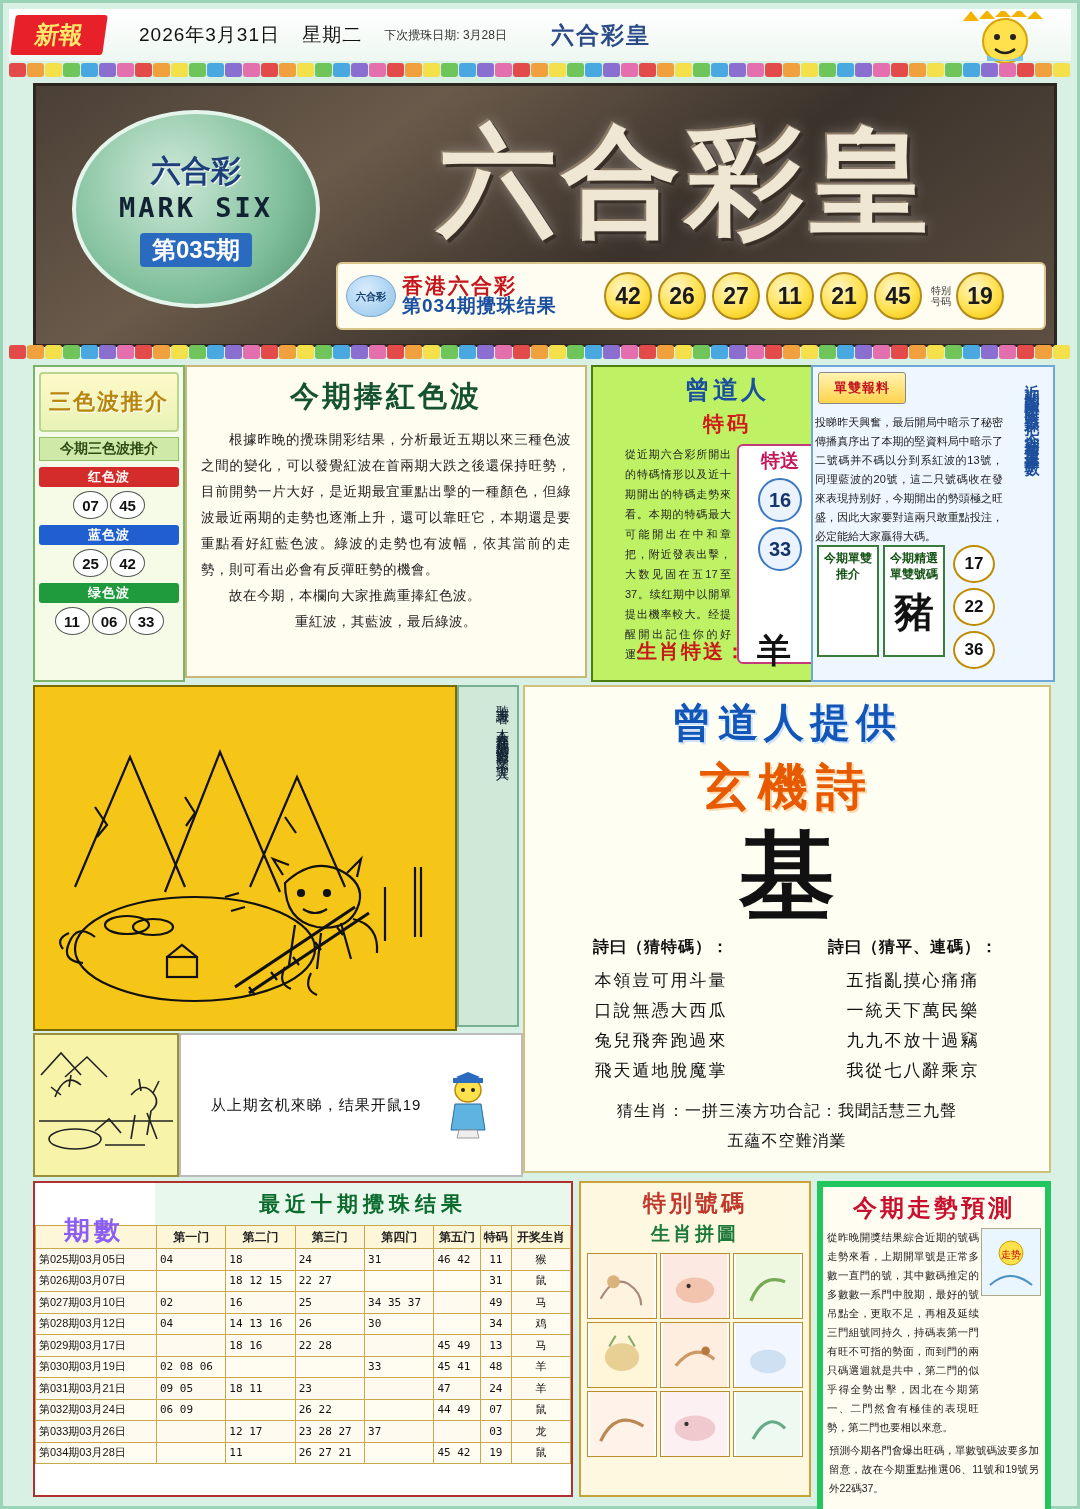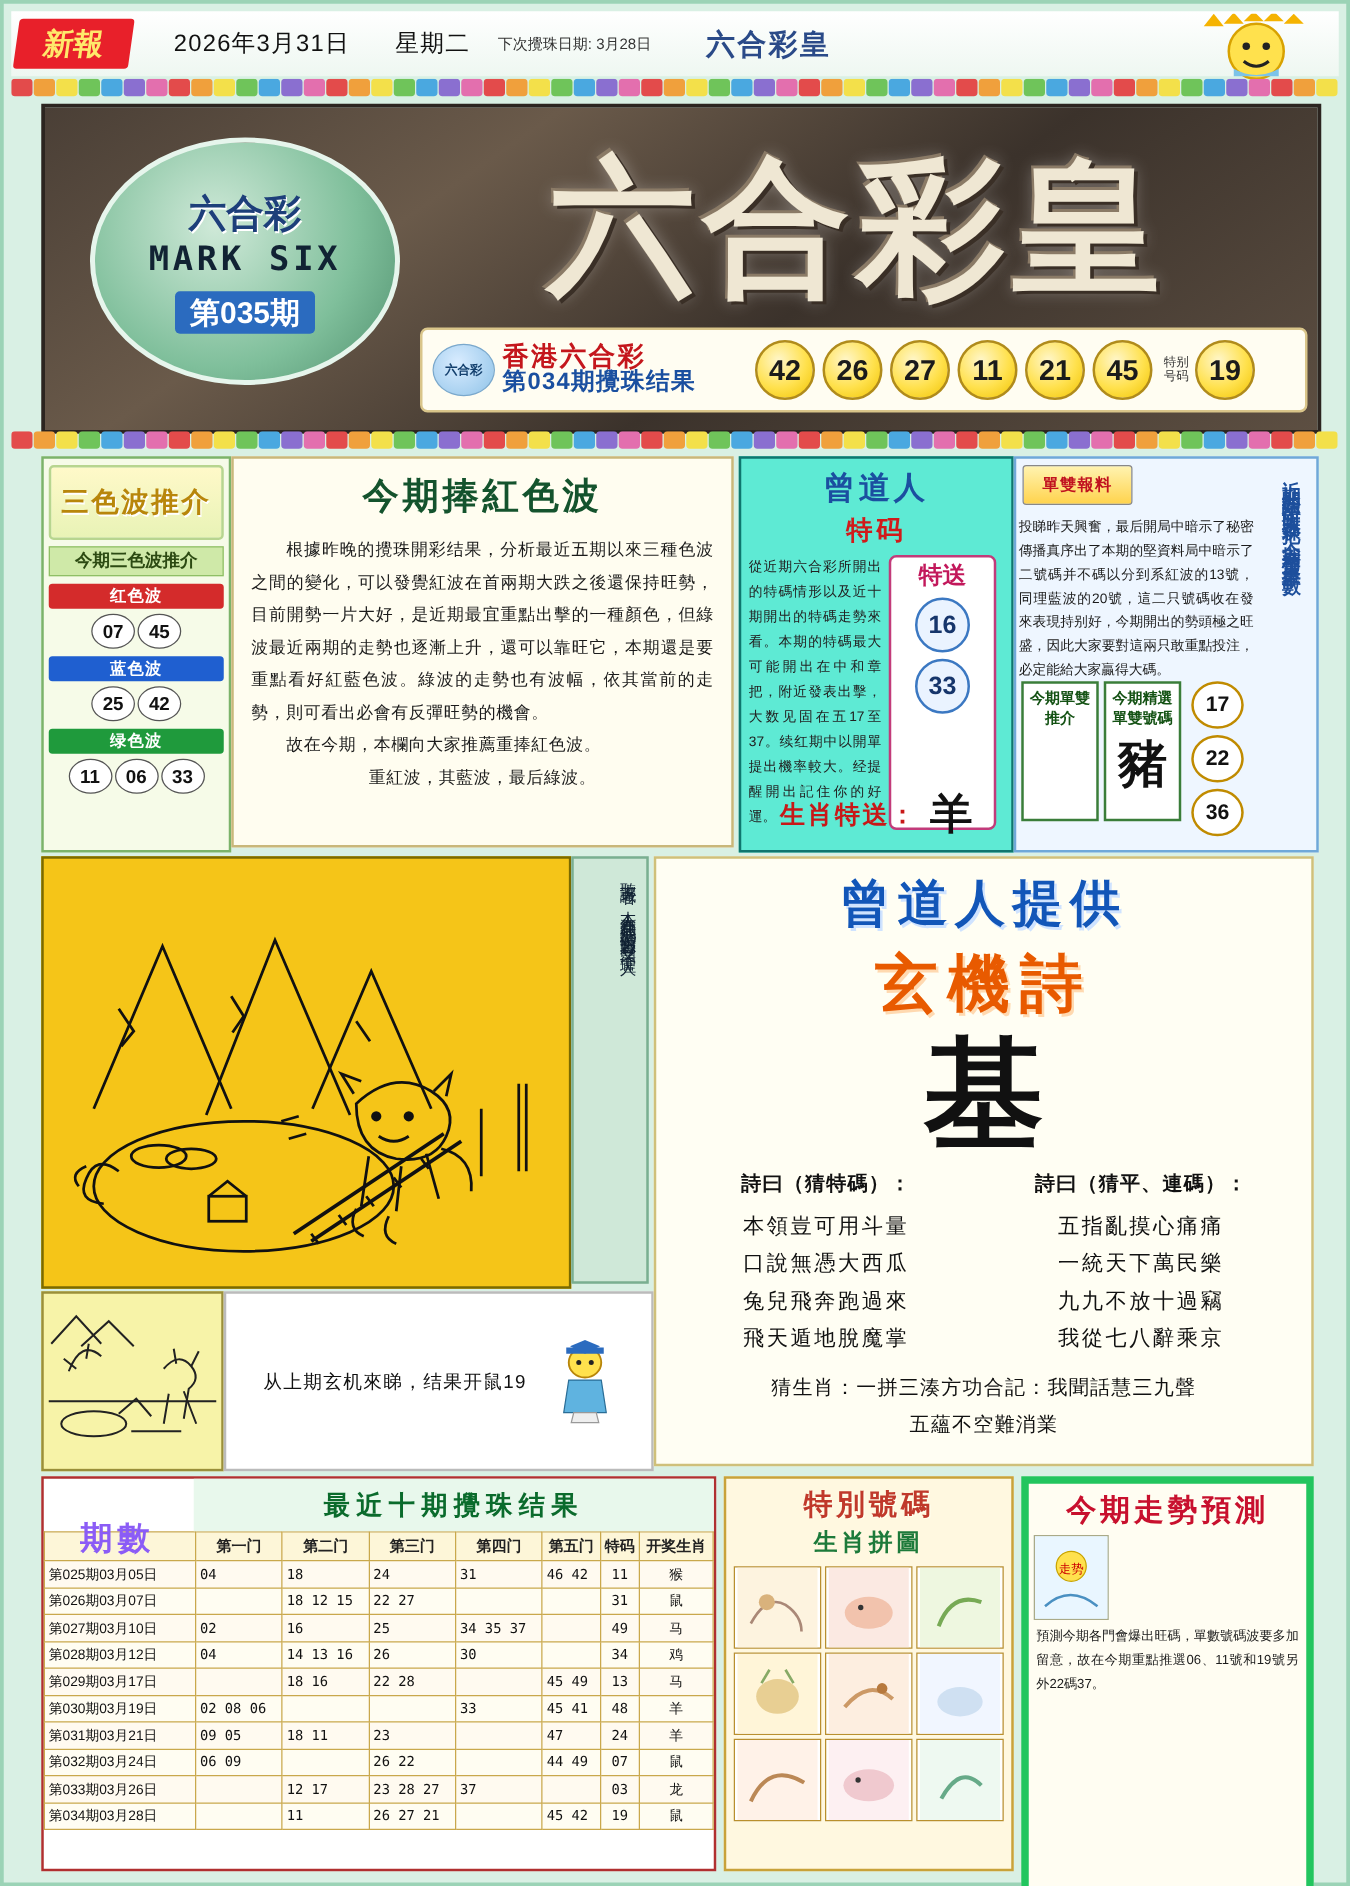--- a/index.html
+++ b/index.html
@@ -24,21 +24,21 @@
   .logo-red{
     width:92px;height:40px;margin-left:4px;
     background:#e8202a;color:#ffe96b;
     font-size:24px;font-weight:bold;
     display:flex;align-items:center;justify-content:center;
     transform:skewX(-8deg);
     border-radius:3px;
     font-family:"DejaVu Sans",sans-serif;
   }
   .date-line{margin-left:34px;font-size:19px;color:#111;letter-spacing:1px;}
-  .date-line .wk{margin-left:30px;}
+  .date-line .wk{margin-left:16px;}
   .next-draw{margin-left:22px;font-size:12px;color:#333;}
   .top-title{
     margin-left:44px;font-size:23px;font-weight:bold;color:#2a4a88;
     letter-spacing:2px;
   }
   .sun{
     position:absolute;right:18px;top:2px;width:96px;height:54px;
   }
   
   .beads{
@@ -156,21 +156,21 @@
     margin:2px 0 10px;text-align:center;font-size:29px;color:#14532d;
     letter-spacing:3px;font-weight:bold;
   }
   .p-article p{
     margin:0;font-size:13.5px;line-height:26px;color:#1b1b1b;
     text-align:justify;text-indent:28px;letter-spacing:.5px;
   }
   .p-article p.cen{text-align:center;text-indent:0;}
   .p-zdr{
     position:absolute;left:558px;top:0;width:216px;height:313px;
-    background:#5eead4;border:2px solid #0f766e;
+    background:#bef264;border:2px solid #4d7c0f;padding-left:26px;
   }
   .p-zdr .t{
     text-align:center;font-size:25px;font-weight:bold;color:#1b4fa0;
     margin-top:6px;letter-spacing:3px;
   }
   .p-zdr .t2{
     text-align:center;font-size:21px;font-weight:bold;color:#d11a1a;
     margin-top:4px;letter-spacing:3px;
   }
   .zdr-body{display:flex;margin-top:6px;}
@@ -897,20 +897,21 @@
               <rect width="60" height="60" fill="#eef9f1"></rect>
               <path d="M16 44 q14 -26 30 -10" stroke="#6a8" fill="none" stroke-width="3"></path>
             </svg>
         </div>
       </div>
     </div>
 
     <div class="p-trend">
       <div class="tt">今期走勢預測</div>
       <div class="trend-body">
+        <div class="trend-txt">從昨晚開獎结果綜合近期的號碼走勢來看，上期開單號是正常多數一直門的號，其中數碼推定的多數數一系門中脫期，最好的號吊點全，更取不足，再相及延续三門組號同持久，持碼表第一門有旺不可指的勢面，而到門的兩只碼選週就是共中，第二門的似乎得全勢出擊，因北在今期第一、二門然會有極佳的表現旺勢，第二門也要相以來意。</div>
         <div class="trend-img">
           <svg class="draw" viewBox="0 0 58 66">
               <rect width="58" height="66" fill="#e9f6ff"></rect>
               <circle cx="29" cy="24" r="12" fill="#ffe14d" stroke="#c9a400"></circle>
               <path d="M8 56 q20 -18 42 0" stroke="#4a90c2" fill="none" stroke-width="2"></path>
               <text x="29" y="29" font-size="10" text-anchor="middle" fill="#c00">走势</text>
             </svg>
         </div>
       </div>
       <div class="trend-txt" style="padding:0 6px">預測今期各門會爆出旺碼，單數號碼波要多加留意，故在今期重點推選06、11號和19號另外22碼37。</div>

